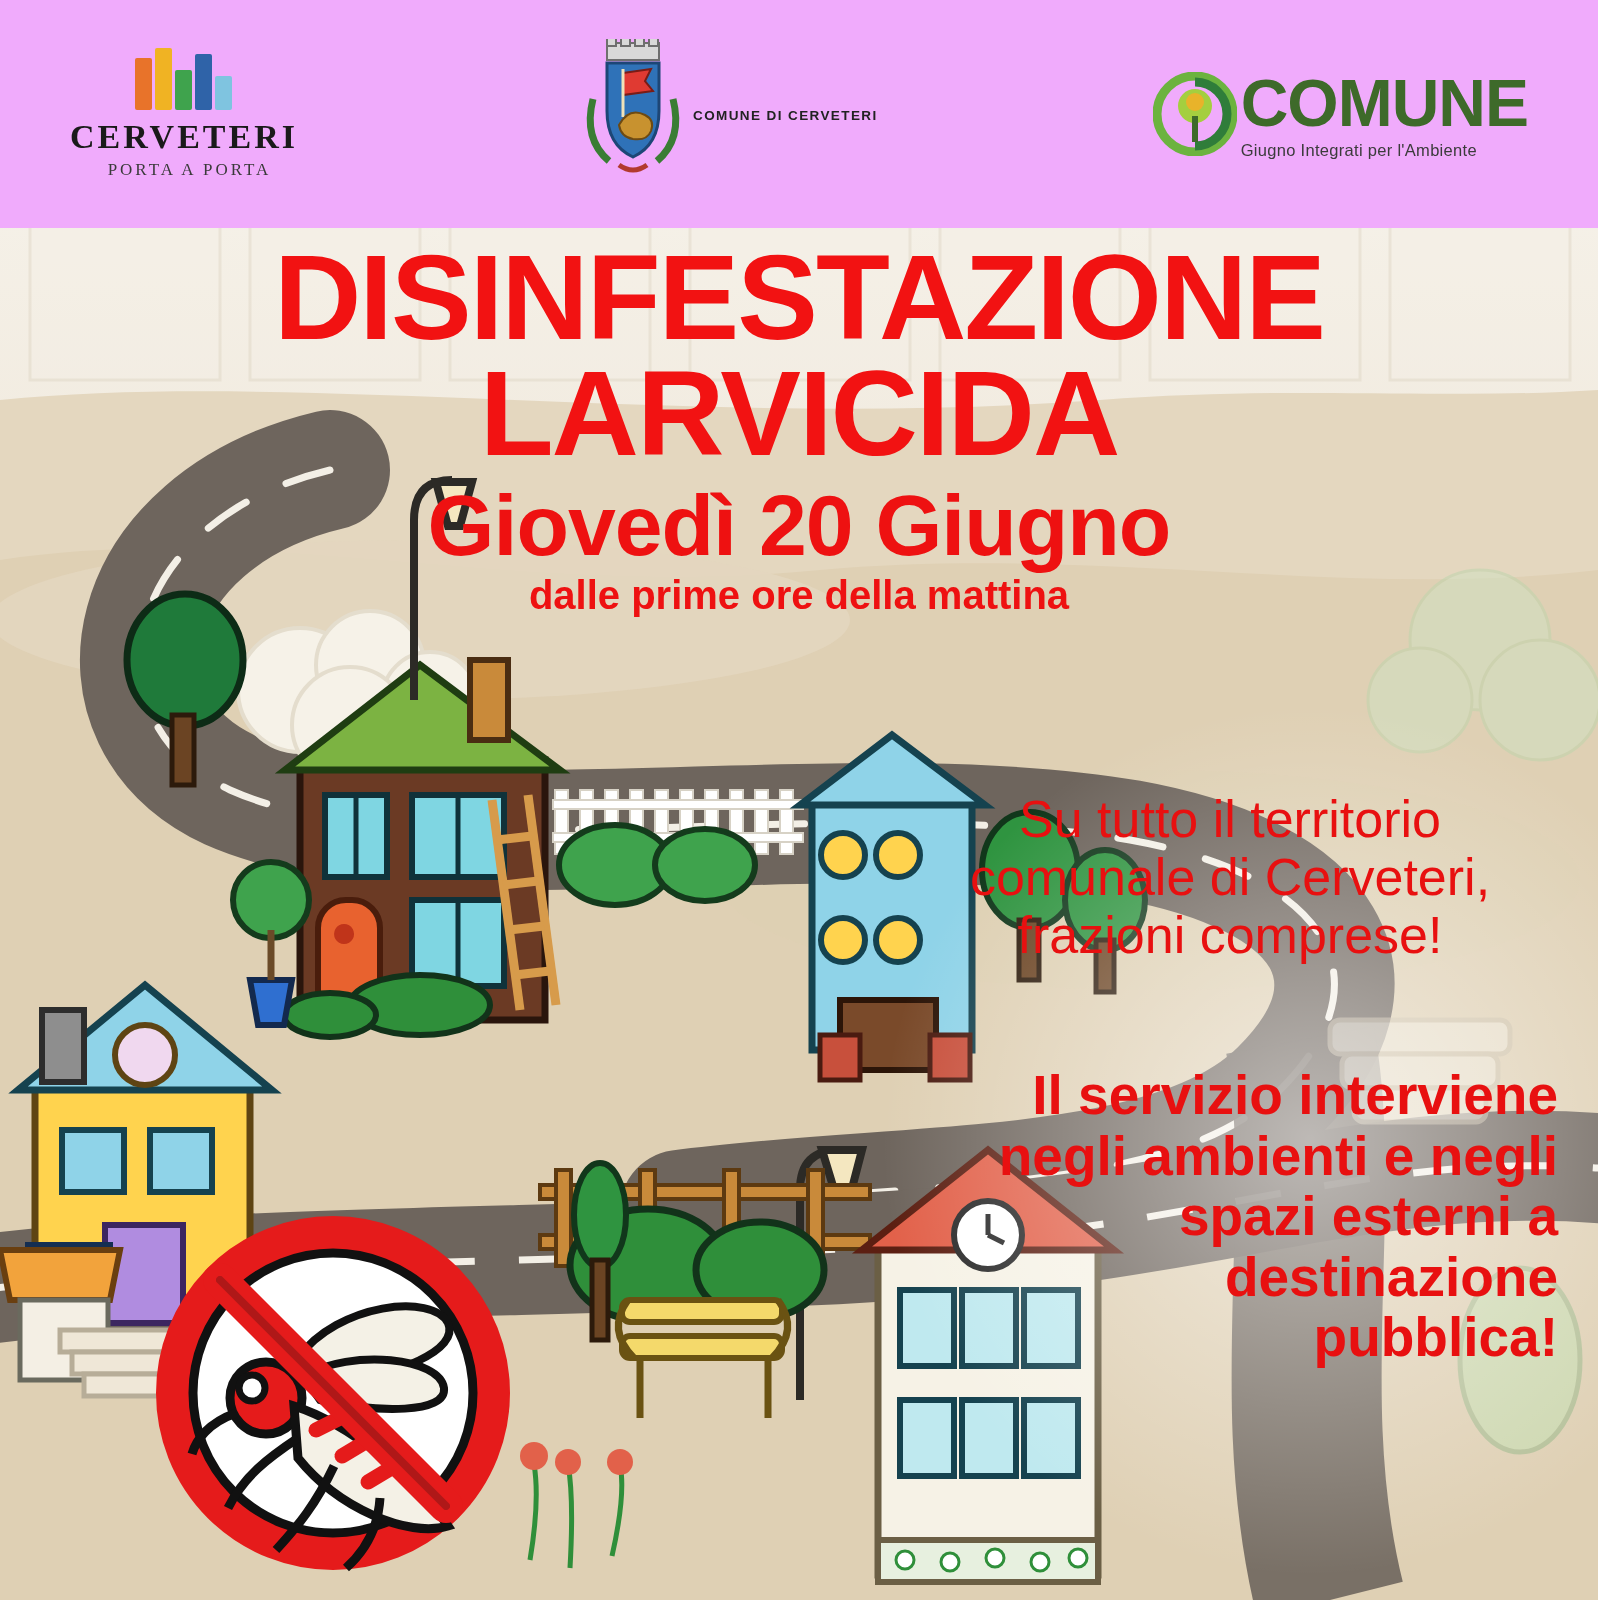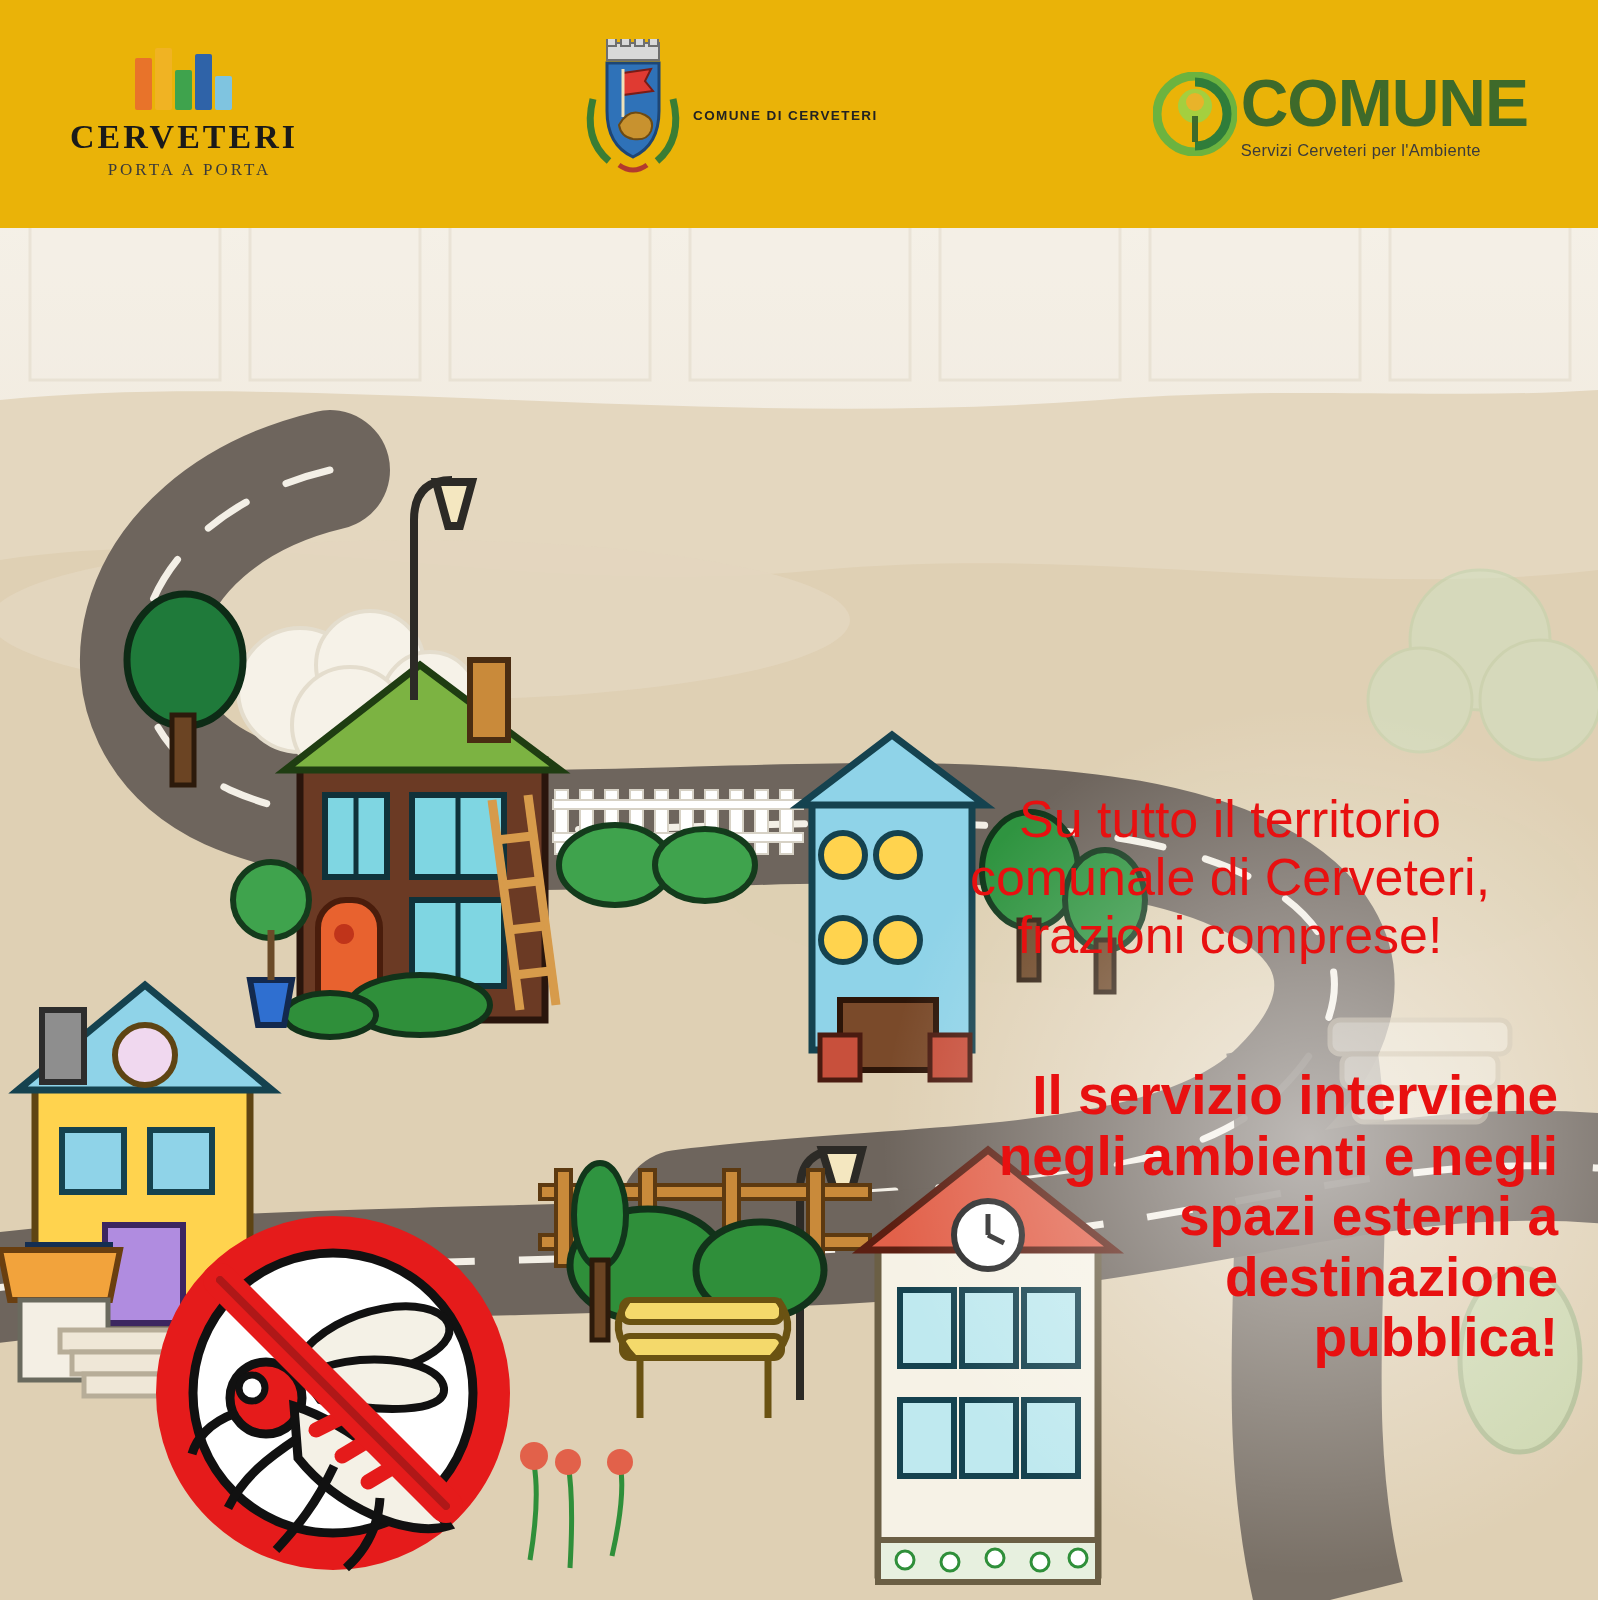--- a/index.html
+++ b/index.html
@@ -23,21 +23,21 @@
       linear-gradient(180deg,#f6f1e7 0%,#f3ece0 18%,#efe6d6 30%,#e8dcc7 48%,#e3d5bd 70%,#ddcdb2 100%);
   }
   .bg-sky{
     position:absolute;left:0;top:0;width:100%;height:420px;
     background:linear-gradient(180deg,#f8f5ee 0%, #f2ece1 100%);
   }
 
   
   .header{
     position:absolute;left:0;top:0;width:1598px;height:228px;
-    background:#eab308;
+    background:#f0abfc;
     display:flex;align-items:center;justify-content:space-between;
     box-sizing:border-box;padding:0 70px;
     z-index:30;
   }
   .logo-cerveteri{display:flex;flex-direction:column;align-items:center;}
   .logo-cerveteri .mark{display:flex;align-items:flex-end;height:62px;gap:3px;margin-bottom:8px;}
   .logo-cerveteri .mark i{display:block;width:17px;border-radius:2px;}
   .logo-cerveteri .name{
     font-family:"Liberation Serif", serif;
     font-size:34px;letter-spacing:3px;color:#1a1a1a;font-weight:700;
@@ -390,25 +390,31 @@
         <svg width="84" height="84" viewBox="0 0 84 84">
           <circle cx="42" cy="42" r="38" fill="none" stroke="#6cb33f" stroke-width="9"></circle>
           <path d="M42,10 a32,32 0 0,1 0,64" fill="none" stroke="#2f7d3a" stroke-width="9"></path>
           <circle cx="42" cy="34" r="17" fill="#a4cf3f"></circle>
           <circle cx="42" cy="30" r="9" fill="#e8b32a"></circle>
           <rect x="39" y="44" width="6" height="26" fill="#3e6a2a"></rect>
         </svg>
       </span>
       <span class="rieco-text">
         <span class="big">COMUNE</span>
-        <span class="small">Servizi Cerveteri per l'Ambiente</span>
+        <span class="small">Giugno Integrati per l'Ambiente</span>
       </span>
     </div>
   </div>
 
+  <div class="title-block">
+    <div class="t1">DISINFESTAZIONE</div>
+    <div class="t2">LARVICIDA</div>
+    <div class="t3">Giovedì 20 Giugno</div>
+    <div class="t4">dalle prime ore della mattina</div>
+  </div>
 
   <div class="right-block">
     <div class="r1">Su tutto il territorio comunale di Cerveteri, frazioni comprese!</div>
   </div>
 
   <div class="right-block2">
     <div class="r2">Il servizio interviene negli ambienti e negli spazi esterni a destinazione pubblica!</div>
   </div>
 
   <div class="mosquito">

